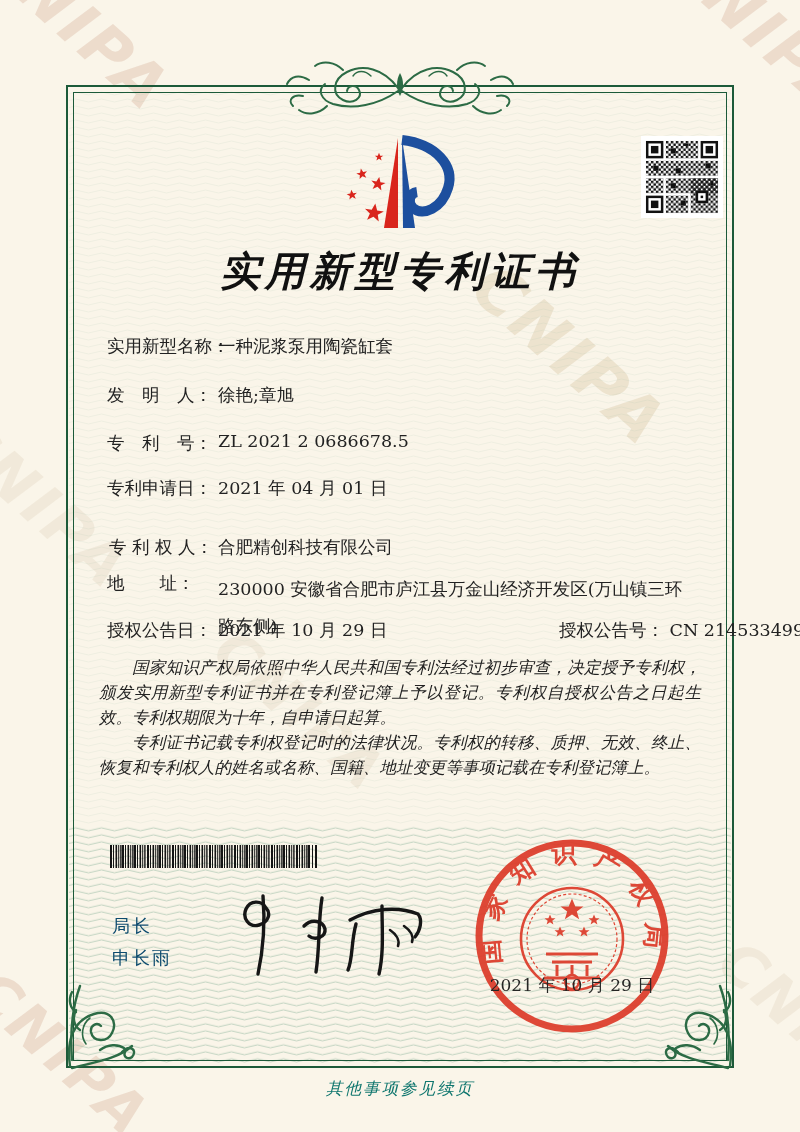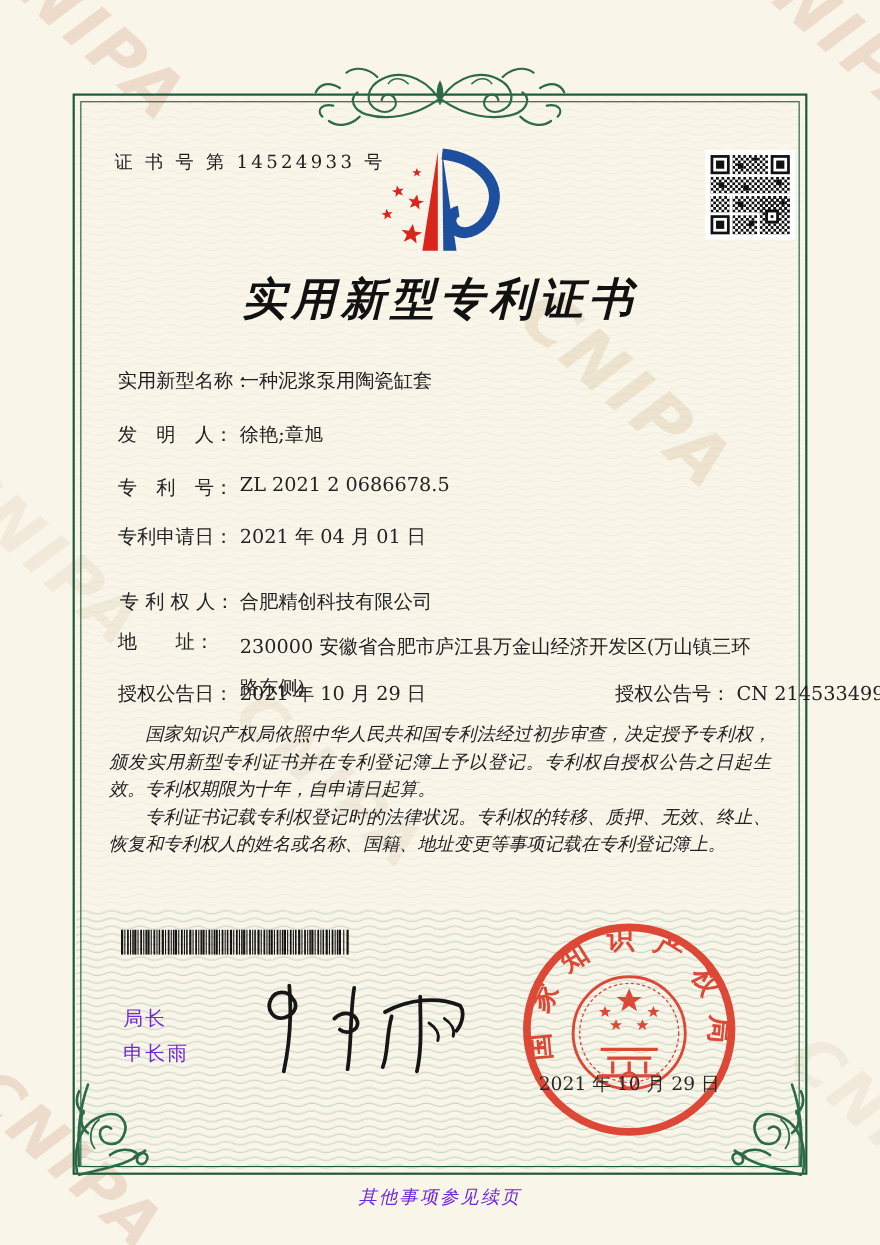--- a/index.html
+++ b/index.html
@@ -35,31 +35,31 @@
   .row{position:absolute;left:107px;font-size:17.5px;color:#222;z-index:4;white-space:nowrap;}
   .row .lab{display:inline-block;width:108px;}
   .row .val{position:absolute;left:111px;white-space:nowrap;}
   .row.addr .val{white-space:normal;width:474px;line-height:37px;}
   .grant2{position:absolute;left:452px;top:0;}
   .body-text{position:absolute;left:99px;top:655px;width:602px;z-index:4;color:#222;
       font-size:16.5px;line-height:25px;text-align:justify;font-style:italic;}
   .body-text p{margin:0;text-indent:2em;}
 
   .signer{position:absolute;left:112px;z-index:5;font-family:Liberation Mono, monospace;
-      font-size:18px;color:#6d28d9;letter-spacing:2px;}
+      font-size:18px;color:#0c4a6e;letter-spacing:2px;}
   .sig-svg{position:absolute;left:230px;top:884px;z-index:5;}
   .seal-svg{position:absolute;left:472px;top:836px;z-index:6;}
   .barcode{position:absolute;left:110px;top:845px;z-index:4;}
   .logo{position:absolute;left:336px;top:128px;z-index:4;}
   .qr{position:absolute;left:641px;top:136px;z-index:4;}
 
   .page-info{position:absolute;left:0;top:1028px;width:100%;text-align:center;
       font-size:15px;color:#222;z-index:4;letter-spacing:1px;}
   .foot-note{position:absolute;left:0;top:1078px;width:100%;text-align:center;
-      font-size:16.5px;font-style:italic;color:#6d28d9;letter-spacing:2px;z-index:4;}
+      font-size:16.5px;font-style:italic;color:#0f766e;letter-spacing:2px;z-index:4;}
 </style>
 </head>
 <body>
 
 <div class="page">
 
   <div class="wm pink" style="left:-38px;top:-14px;font-size:62px;">CNIPA</div>
   <div class="wm pink" style="left:648px;top:-8px;font-size:62px;">CNIPA</div>
   <div class="wm tan" style="left:452px;top:318px;font-size:64px;">CNIPA</div>
   <div class="wm faint" style="left:-72px;top:468px;font-size:60px;">CNIPA</div>
@@ -114,21 +114,20 @@
       <path d="M10,88 C32,82 54,80 70,66"></path>
       <path d="M10,80 C8,54 10,28 18,6"></path>
       <path d="M14,32 C8,28 6,20 10,12"></path>
       <path d="M18,50 C12,46 10,38 14,30"></path>
       <path d="M38,70 C46,64 56,64 62,68"></path>
       <path d="M60,72 C68,64 76,70 70,77 C66,80 61,77 63,72"></path>
       <path d="M24,64 C18,56 20,44 28,38" stroke-width="1.6"></path>
     </g>
   </svg>
 
-  <div class="cert-no">证 书 号 第 14524933 号</div>
 
   <svg class="logo" width="128" height="114" viewBox="0 0 128 114">
     <defs>
       <path id="st" d="M0,-10 L2.9,-3.1 10,-3.1 4.2,1.2 6.2,8.1 0,4 -6.2,8.1 -4.2,1.2 -10,-3.1 -2.9,-3.1 Z"></path>
     </defs>
     <path d="M66,12 C100,16 119,38 112,60 C106,80 87,89 77,80 C71,74 74,65 81,64" fill="none" stroke="var(--logo_blue)" stroke-width="10"></path>
     <polygon points="62,10 48,100 62,100" fill="var(--logo_red)"></polygon>
     <polygon points="66,10 67,100 79,100" fill="var(--logo_blue)"></polygon>
     <use href="#st" transform="translate(43,29) scale(0.42)" fill="var(--logo_red)"></use>
     <use href="#st" transform="translate(26,46) scale(0.55) rotate(-12)" fill="var(--logo_red)"></use>

